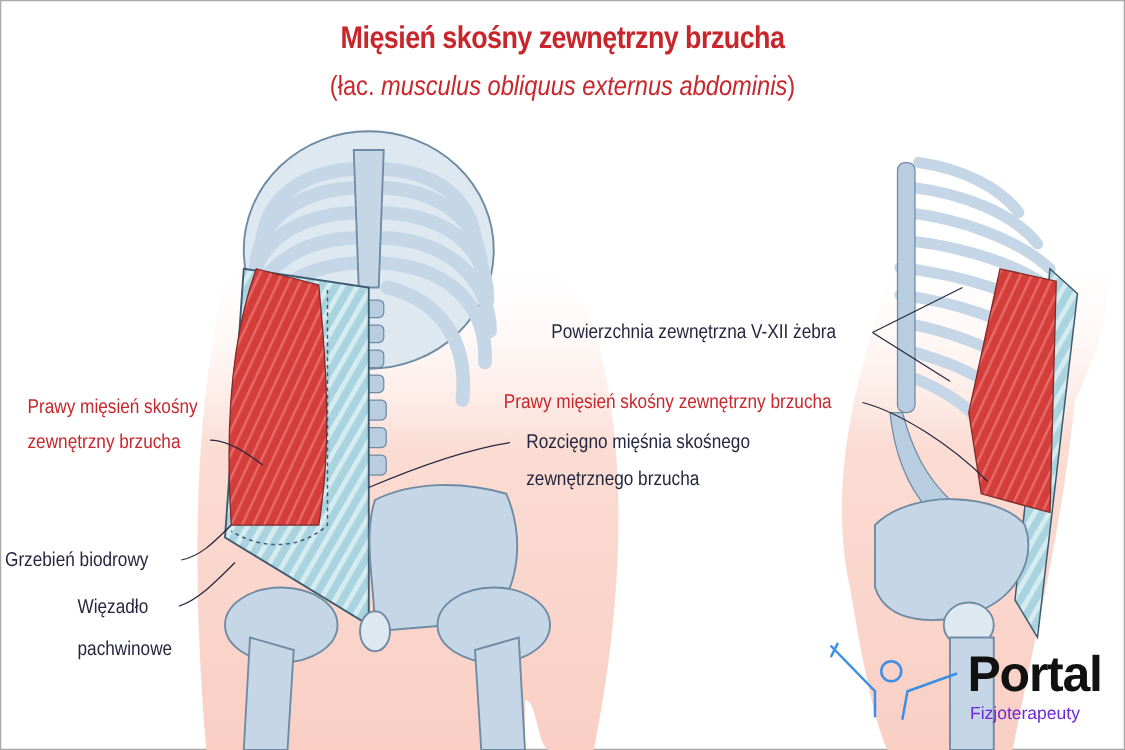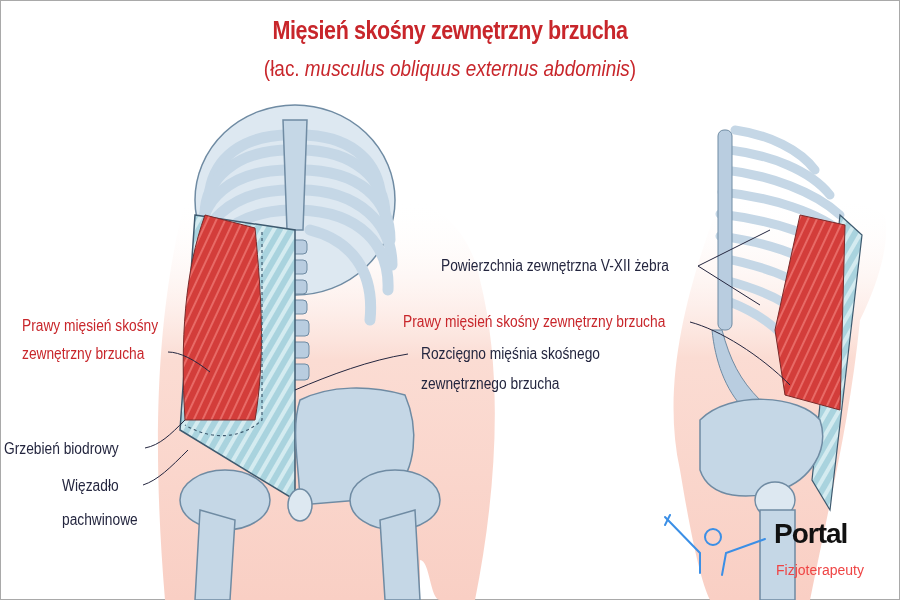--- a/index.html
+++ b/index.html
@@ -5,22 +5,22 @@
   html,body{margin:0;padding:0;background:#fff;}
   body{width:900px;height:600px;position:relative;overflow:hidden;font-family:"Liberation Sans",sans-serif;}
   .frame{position:absolute;left:0;top:0;width:898px;height:598px;border:1px solid #a9a9a9;}
   .title{position:absolute;top:16px;left:0;width:900px;text-align:center;font-family:"Liberation Sans",sans-serif;font-weight:bold;font-size:25px;color:#c8262b;letter-spacing:-0.5px;transform:scaleX(0.86);}
   .subtitle{position:absolute;top:56px;left:0;width:900px;text-align:center;font-size:22px;color:#c8262b;transform:scaleX(0.86);}
   .subtitle i{font-style:italic;}
   .lbl{position:absolute;font-size:16px;line-height:28px;transform-origin:left top;transform:scaleX(0.86);white-space:nowrap;}
   .dark{color:#24263f;}
   .red{color:#c8262b;}
   svg.art{position:absolute;left:0;top:0;}
-  .logo-text{position:absolute;left:774px;top:518px;font-family:"Liberation Sans",sans-serif;font-weight:bold;font-size:28px;color:#111;letter-spacing:-1px;}
-  .logo-sub{position:absolute;left:776px;top:562px;font-size:14px;color:#ef4444;}
+  .logo-text{position:absolute;left:774px;top:518px;font-family:"Liberation Sans",sans-serif;font-weight:bold;font-size:40px;color:#111;letter-spacing:-1px;}
+  .logo-sub{position:absolute;left:776px;top:562px;font-size:14px;color:#6d28d9;}
 </style>
 </head>
 <body>
 
 <div class="frame"></div>
 
 <div class="title">Mięsień skośny zewnętrzny brzucha</div>
 <div class="subtitle"><span>(łac. </span><i>musculus obliquus externus abdominis</i><span>)</span></div>
 
 <svg class="art" width="900" height="600" viewBox="0 0 900 600">

